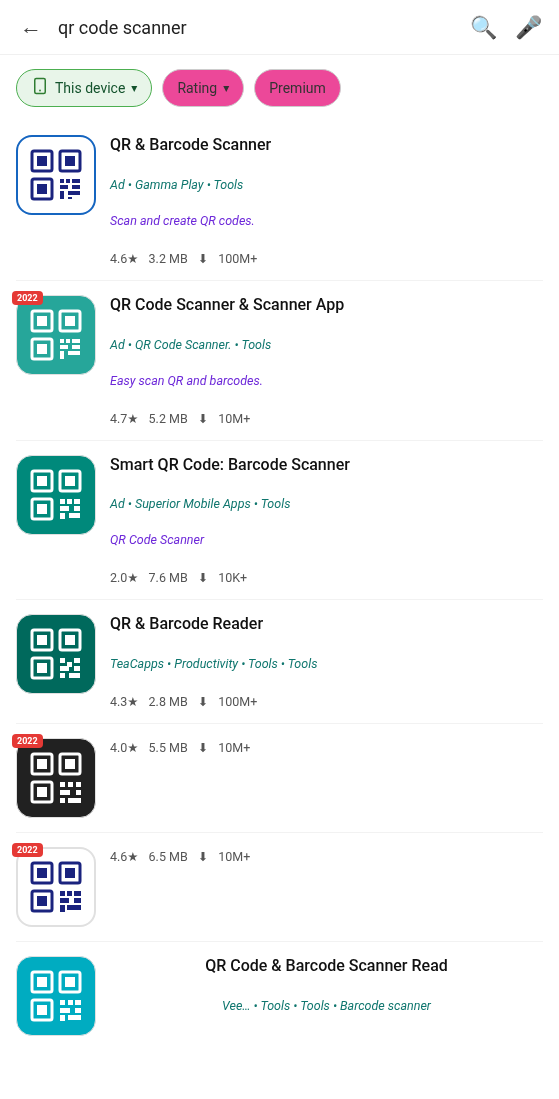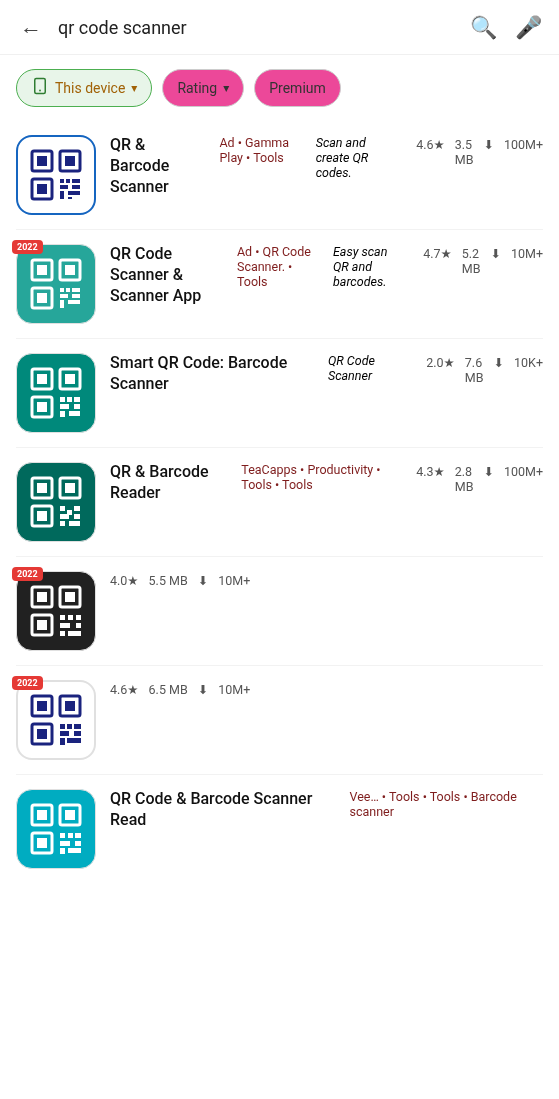--- a/index.html
+++ b/index.html
@@ -59,21 +59,21 @@
       font-size: 14px;
       white-space: nowrap;
       cursor: pointer;
       border: 1.5px solid #ccc;
       background: #ec4899;
       color: #333;
     }
     .filter-chip.active {
       background: #e8f5e9;
       border-color: #4caf50;
-      color: #a16207;
+      color: #14532d;
     }
     .chip-icon {
       font-size: 16px;
     }
     .chevron {
       font-size: 12px;
     }
 
     
     .app-list {
@@ -121,36 +121,37 @@
       font-size: 9px;
       font-weight: bold;
       padding: 2px 5px;
       border-radius: 4px;
       z-index: 10;
     }
 
     .app-info {
       flex: 1;
       display: flex;
-      flex-direction: row;
+      flex-direction: column;
       gap: 21px;
     }
     .app-title {
       font-size: 16px;
       font-weight: 500;
       color: #111;
       line-height: 1.3;
     }
     .app-meta {
       font-size: 12.5px;
-      color: #7f1d1d;
+      color: #0f766e;
+      font-style: italic;
     }
     .app-desc {
       font-size: 12.5px;
-      color: #000000;
+      color: #6d28d9;
       font-style: italic;
     }
     .app-stats {
       display: flex;
       gap: 10px;
       align-items: flex-start;
       font-size: 12.5px;
       color: #555;
       margin-top: 2px;
     }
@@ -215,21 +216,21 @@
           <rect x="40" y="50" width="4" height="2" fill="#1a237e"></rect>
         </svg>
       </div>
     </div>
     <div class="app-info">
       <div class="app-title">QR &amp; Barcode Scanner</div>
       <div class="app-meta">Ad • Gamma Play • Tools</div>
       <div class="app-desc">Scan and create QR codes.</div>
       <div class="app-stats">
         <span class="star"><span>4.6</span>★</span>
-        <span>3.5 MB</span>
+        <span>3.2 MB</span>
         <span>⬇</span>
         <span>100M+</span>
       </div>
     </div>
   </div>
 
   <div class="app-item">
     <div class="app-icon-wrap">
       <span class="badge-2022">2022</span>
       <div class="app-icon" style="background:#26a69a;">
@@ -278,20 +279,21 @@
           <rect x="46" y="32" width="6" height="5" fill="white"></rect>
           <rect x="32" y="39" width="9" height="5" fill="white"></rect>
           <rect x="46" y="39" width="6" height="5" fill="white"></rect>
           <rect x="32" y="46" width="5" height="6" fill="white"></rect>
           <rect x="41" y="46" width="11" height="5" fill="white"></rect>
         </svg>
       </div>
     </div>
     <div class="app-info">
       <div class="app-title">Smart QR Code: Barcode Scanner</div>
+      <div class="app-meta">Ad • Superior Mobile Apps • Tools</div>
       <div class="app-desc">QR Code Scanner</div>
       <div class="app-stats">
         <span class="star"><span>2.0</span>★</span>
         <span>7.6 MB</span>
         <span>⬇</span>
         <span>10K+</span>
       </div>
     </div>
   </div>
 
@@ -382,21 +384,21 @@
     <div class="app-info">
       <div class="app-stats">
         <span class="star"><span>4.6</span>★</span>
         <span>6.5 MB</span>
         <span>⬇</span>
         <span>10M+</span>
       </div>
     </div>
   </div>
 
-  <div class="app-item" style="border-bottom:none;">
+  <div class="app-item" style="border-bottom:none;text-align:center;">
     <div class="app-icon-wrap">
       <div class="app-icon" style="background:#00acc1;">
         <svg class="qr-icon" viewBox="0 0 56 56" fill="none">
           <rect x="4" y="4" width="20" height="20" rx="2" stroke="white" stroke-width="3" fill="none"></rect>
           <rect x="9" y="9" width="10" height="10" fill="white"></rect>
           <rect x="32" y="4" width="20" height="20" rx="2" stroke="white" stroke-width="3" fill="none"></rect>
           <rect x="37" y="9" width="10" height="10" fill="white"></rect>
           <rect x="4" y="32" width="20" height="20" rx="2" stroke="white" stroke-width="3" fill="none"></rect>
           <rect x="9" y="37" width="10" height="10" fill="white"></rect>
           <rect x="32" y="32" width="5" height="5" fill="white"></rect>

